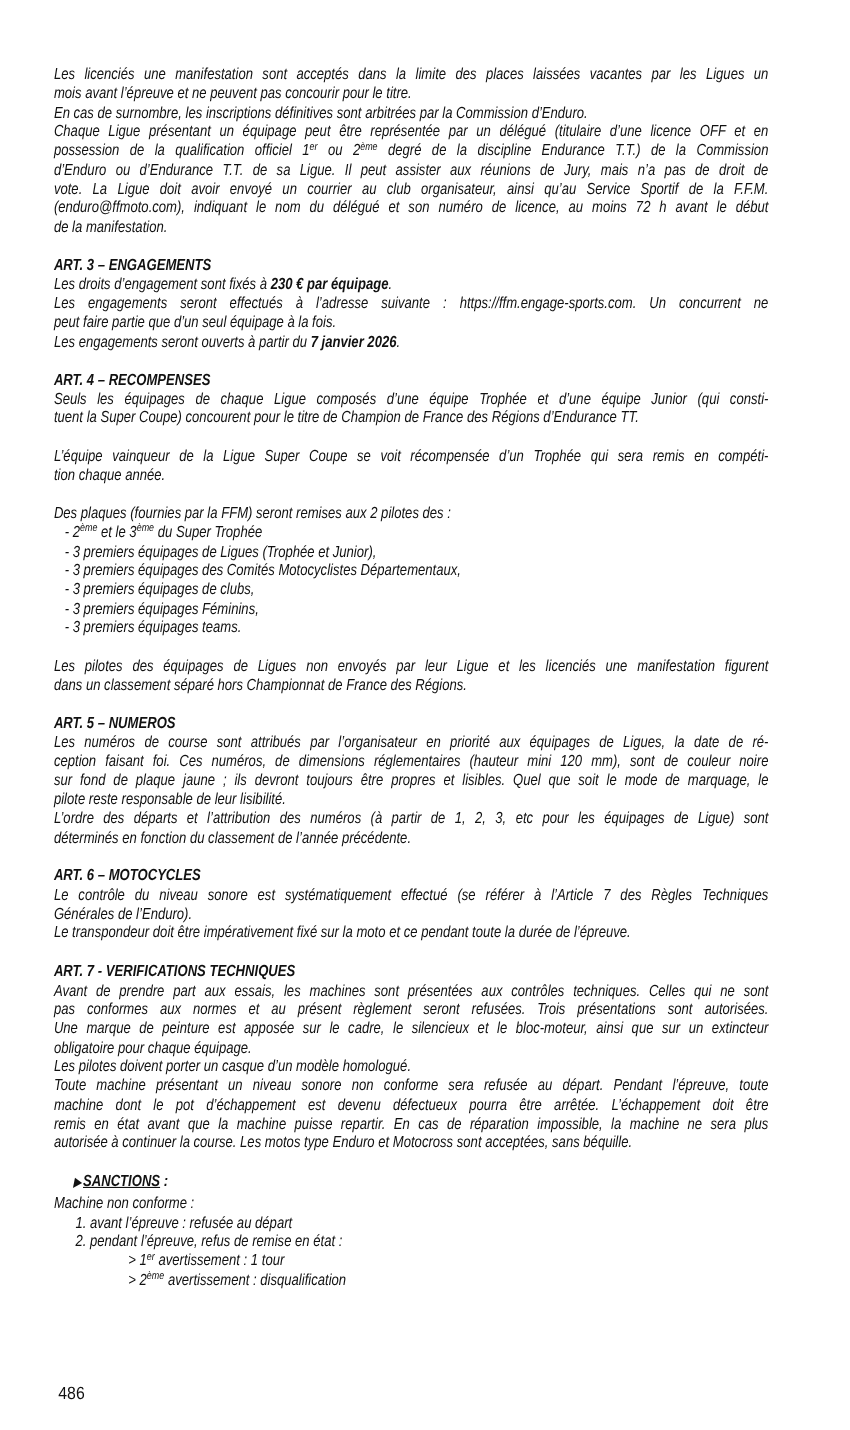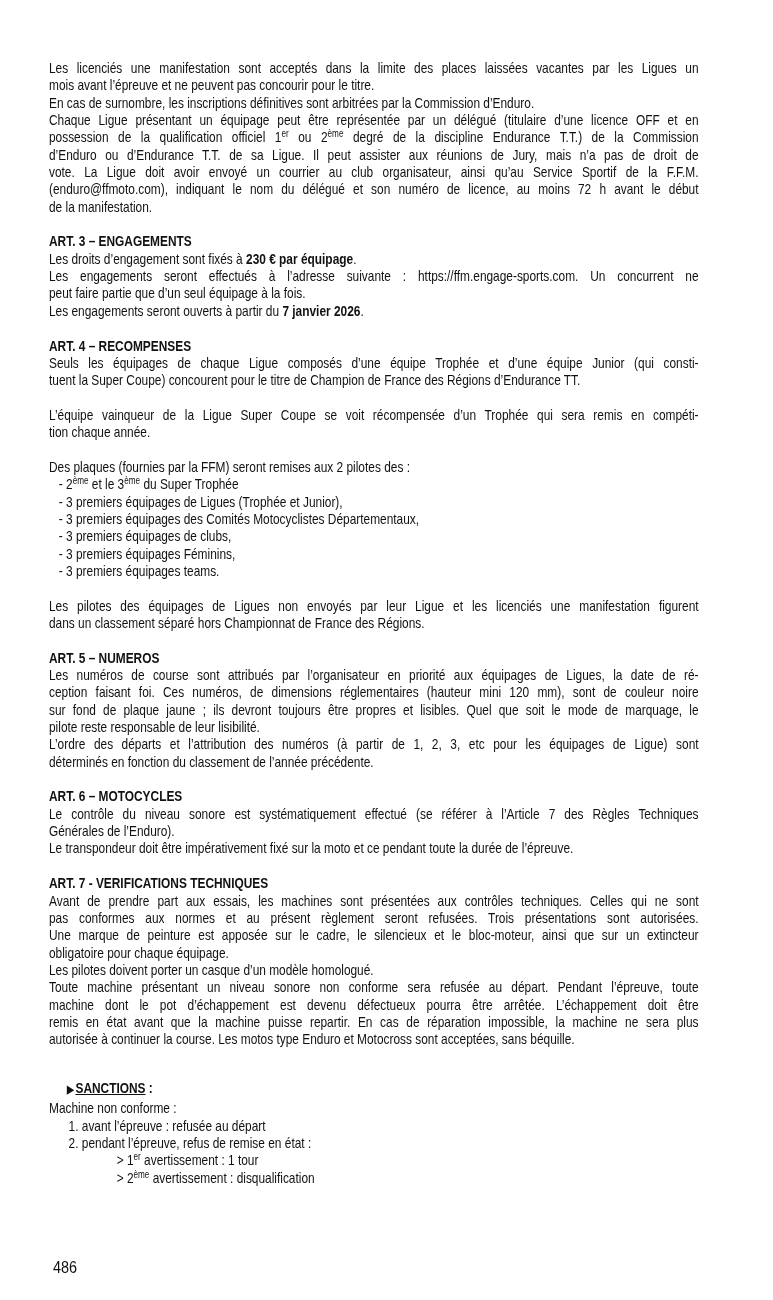--- a/index.html
+++ b/index.html
@@ -1,17 +1,17 @@
 <!DOCTYPE html>
 <html><head>
 <meta charset="utf-8">
 <style>
   html, body { margin:0; padding:0; background:#ffffff; }
   body { width:773px; height:1300px; position:relative; overflow:hidden; }
-  .page { position:absolute; left:49px; top:60px; width:650px; }
+  .page { position:absolute; left:49px; top:60px; width:650px;font-style:italic; }
   .ln {
     font-family: "Liberation Sans", sans-serif;
     font-size: 14.6px;
     line-height: 17.35px;
     color:#111111;
     white-space: nowrap;
     transform-origin: left top;
     transform: scaleX(0.815);
     display:block;
     height:17.35px;
@@ -109,21 +109,21 @@
     <span class="ln just">Une marque de peinture est apposée sur le cadre, le silencieux et le bloc-moteur, ainsi que sur un extincteur</span>
     <span class="ln">obligatoire pour chaque équipage.</span>
     <span class="ln">Les pilotes doivent porter un casque d’un modèle homologué.</span>
     <span class="ln just">Toute machine présentant un niveau sonore non conforme sera refusée au départ. Pendant l’épreuve, toute</span>
     <span class="ln just">machine dont le pot d’échappement est devenu défectueux pourra être arrêtée. L’échappement doit être</span>
     <span class="ln just">remis en état avant que la machine puisse repartir. En cas de réparation impossible, la machine ne sera plus</span>
     <span class="ln">autorisée à continuer la course. Les motos type Enduro et Motocross sont acceptées, sans béquille.</span>
   </div>
   <div class="gap"></div>
 
-  <div style="margin-top:14px;">
+  <div style="margin-top:0;">
     <span class="ln sanc"><span class="tri">▶</span><u>SANCTIONS</u><span> :</span></span>
     <div style="height:3px"></div>
     <span class="ln">Machine non conforme :</span>
     <span class="ln ind2">1. avant l’épreuve : refusée au départ</span>
     <span class="ln ind2">2. pendant l’épreuve, refus de remise en état :</span>
     <span class="ln ind3"><span>&gt; 1</span><sup>er</sup><span> avertissement : 1 tour</span></span>
     <span class="ln ind3"><span>&gt; 2</span><sup>ème</sup><span> avertissement : disqualification</span></span>
   </div>
 </div>
 

